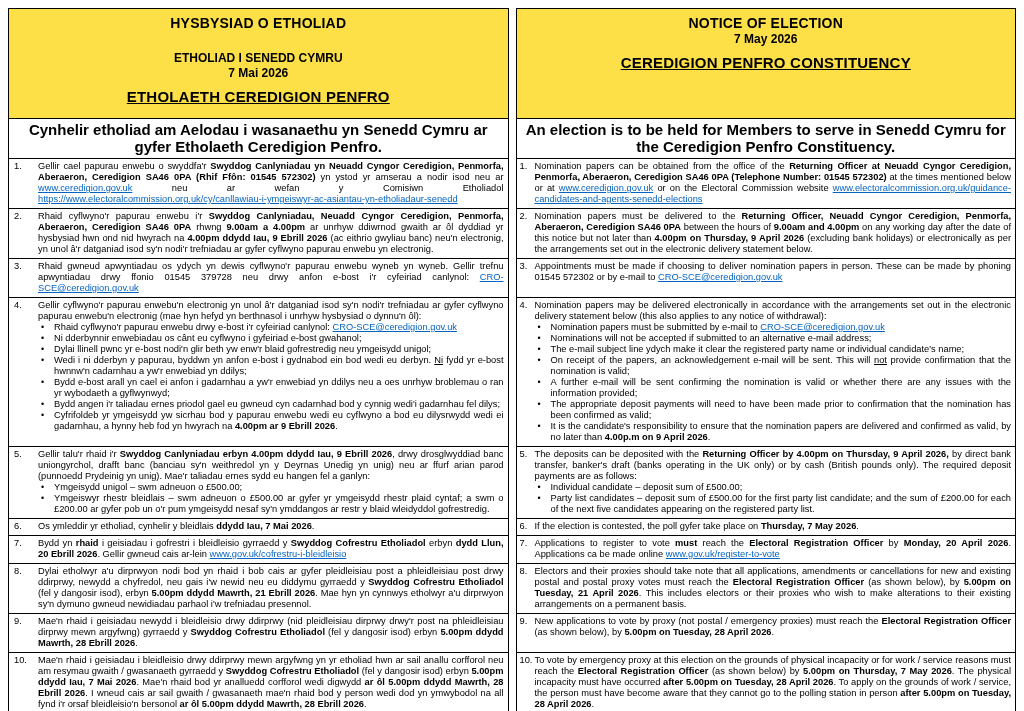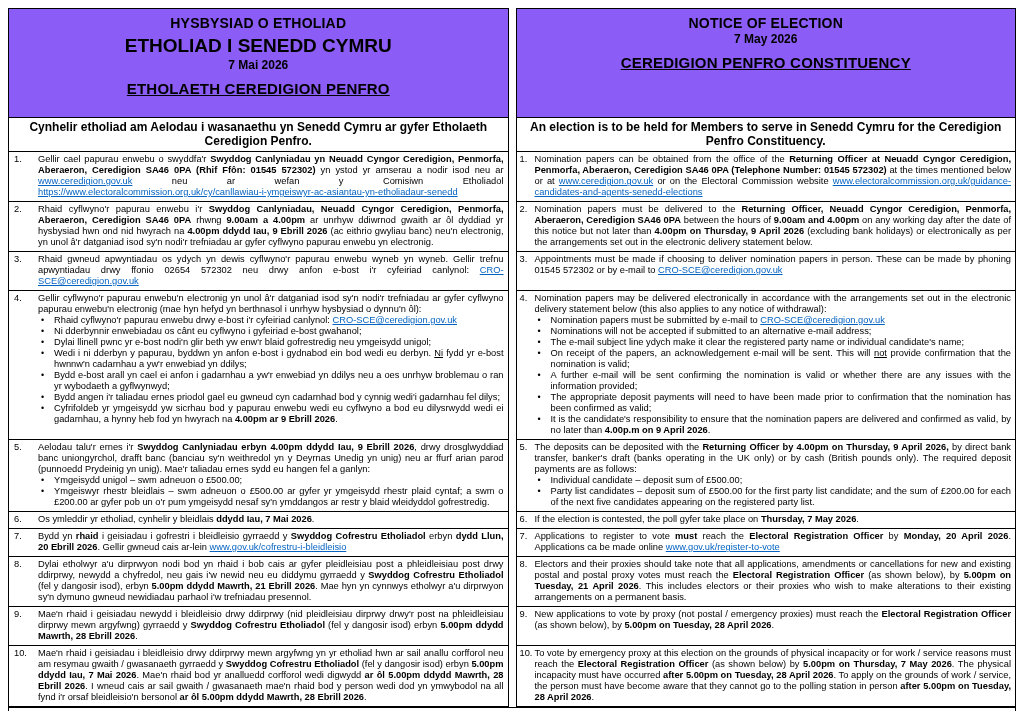--- a/index.html
+++ b/index.html
@@ -1,26 +1,26 @@
 <!DOCTYPE html>
 <html style="--link: #0563C1;"><head>
 <meta charset="utf-8">
 <style>
   html,body{margin:0;padding:0;background:#fff;}
   body{width:1024px;height:711px;overflow:hidden;font-family:"Liberation Sans","DejaVu Sans",sans-serif;color:#000;}
   #doc{position:absolute;left:8px;top:8px;width:1008px;}
   .grid3{display:grid;grid-template-columns:1fr 7px 1fr;}
   
-  .hcell{border:1px solid #000;grid-row:1;text-align:center;background:#8b5cf6;padding:3px 4px 20px;}
+  .hcell{border:1px solid #000;grid-row:1;text-align:center;background:#fde047;padding:3px 4px 13px;}
   .hcell.cy{grid-column:1;} .hcell.en{grid-column:3;}
   .t1{font-size:14px;font-weight:bold;margin-top:3px;letter-spacing:.2px;}
-  .t2{font-size:19px;font-weight:bold;margin-top:4px;}
+  .t2{font-size:12px;font-weight:bold;margin-top:20px;}
   .t3{font-size:12px;font-weight:bold;margin-top:1px;}
   .t4{font-size:15px;font-weight:bold;margin:8px 0 0;letter-spacing:.2px;text-decoration:underline;}
-  .scell{border:1px solid #000;border-top:0;grid-row:2;text-align:center;font-size:12px;font-weight:bold;padding:2px 2px 3px;background:#fff;}
+  .scell{border:1px solid #000;border-top:0;grid-row:2;text-align:center;font-size:15px;font-weight:bold;padding:2px 2px 3px;background:#fff;}
   .scell.cy{grid-column:1;} .scell.en{grid-column:3;}
   
   .cell{border:1px solid #000;border-top:0;background:#fff;padding:2px 4px 3px 3px;font-size:9.3px;line-height:11px;}
   .item{display:flex;}
   .num{flex:0 0 auto;font-size:9.3px;}
   .num-cy{width:24px;padding-left:2px;}
   .num-en{width:15px;}
   .body{flex:1;min-width:0;}
   .para{display:flex;}
   .ptext{flex:1;text-align:justify;overflow-wrap:break-word;min-width:0;}
@@ -95,21 +95,21 @@
               <div class="ptext"><span>Nomination papers must be delivered to the </span><span class="b">Returning Officer, Neuadd Cyngor Ceredigion, Penmorfa, Aberaeron, Ceredigion SA46 0PA</span><span> between the hours of </span><span class="b">9.00am and 4.00pm</span><span> on any working day after the date of this notice but not later than </span><span class="b">4.00pm on Thursday, 9 April 2026</span><span> (excluding bank holidays) or electronically as per the arrangements set out in the electronic delivery statement below.</span></div>
             </div>
           </div>
         </div>
       </div>
       <div class="cell" style="grid-area: 3 / 1;">
         <div class="item">
           <span class="num num-cy">3.</span>
           <div class="body">
             <div class="para">
-              <div class="ptext"><span>Rhaid gwneud apwyntiadau os ydych yn dewis cyflwyno'r papurau enwebu wyneb yn wyneb. Gellir trefnu apwyntiadau drwy ffonio 02654 572302 neu drwy anfon e-bost i'r cyfeiriad canlynol: </span><span class="lnk">CRO-SCE@ceredigion.gov.uk</span></div>
+              <div class="ptext"><span>Rhaid gwneud apwyntiadau os ydych yn dewis cyflwyno'r papurau enwebu wyneb yn wyneb. Gellir trefnu apwyntiadau drwy ffonio 01545 379728 neu drwy anfon e-bost i'r cyfeiriad canlynol: </span><span class="lnk">CRO-SCE@ceredigion.gov.uk</span></div>
             </div>
           </div>
         </div>
       </div>
       <div class="cell" style="grid-area: 3 / 3;">
         <div class="item">
           <span class="num num-en">3.</span>
           <div class="body">
             <div class="para">
               <div class="ptext"><span>Appointments must be made if choosing to deliver nomination papers in person. These can be made by phoning 01545 572302 or by e-mail to </span><span class="lnk">CRO-SCE@ceredigion.gov.uk</span></div>
@@ -191,21 +191,21 @@
               <div class="ptext"><span>It is the candidate's responsibility to ensure that the nomination papers are delivered and confirmed as valid, by no later than </span><span class="b">4.00p.m on 9 April 2026</span><span>.</span></div>
             </div>
           </div>
         </div>
       </div>
       <div class="cell" style="grid-area: 5 / 1;">
         <div class="item">
           <span class="num num-cy">5.</span>
           <div class="body">
             <div class="para">
-              <div class="ptext"><span>Aelodau talu'r ernes i'r </span><span class="b">Swyddog Canlyniadau erbyn 4.00pm ddydd Iau, 9 Ebrill 2026</span><span>, drwy drosglwyddiad banc uniongyrchol, drafft banc (banciau sy'n weithredol yn y Deyrnas Unedig yn unig) neu ar ffurf arian parod (punnoedd Prydeinig yn unig). Mae'r taliadau ernes sydd eu hangen fel a ganlyn:</span></div>
+              <div class="ptext"><span>Gellir talu'r rhaid i'r </span><span class="b">Swyddog Canlyniadau erbyn 4.00pm ddydd Iau, 9 Ebrill 2026</span><span>, drwy drosglwyddiad banc uniongyrchol, drafft banc (banciau sy'n weithredol yn y Deyrnas Unedig yn unig) neu ar ffurf arian parod (punnoedd Prydeinig yn unig). Mae'r taliadau ernes sydd eu hangen fel a ganlyn:</span></div>
             </div>
             <div class="para bullet">
               <span class="marker">•</span>
               <div class="ptext"><span>Ymgeisydd unigol – swm adneuon o £500.00;</span></div>
             </div>
             <div class="para bullet">
               <span class="marker">•</span>
               <div class="ptext"><span>Ymgeiswyr rhestr bleidlais – swm adneuon o £500.00 ar gyfer yr ymgeisydd rhestr plaid cyntaf; a swm o £200.00 ar gyfer pob un o'r pum ymgeisydd nesaf sy'n ymddangos ar restr y blaid wleidyddol gofrestredig.</span></div>
             </div>
           </div>

